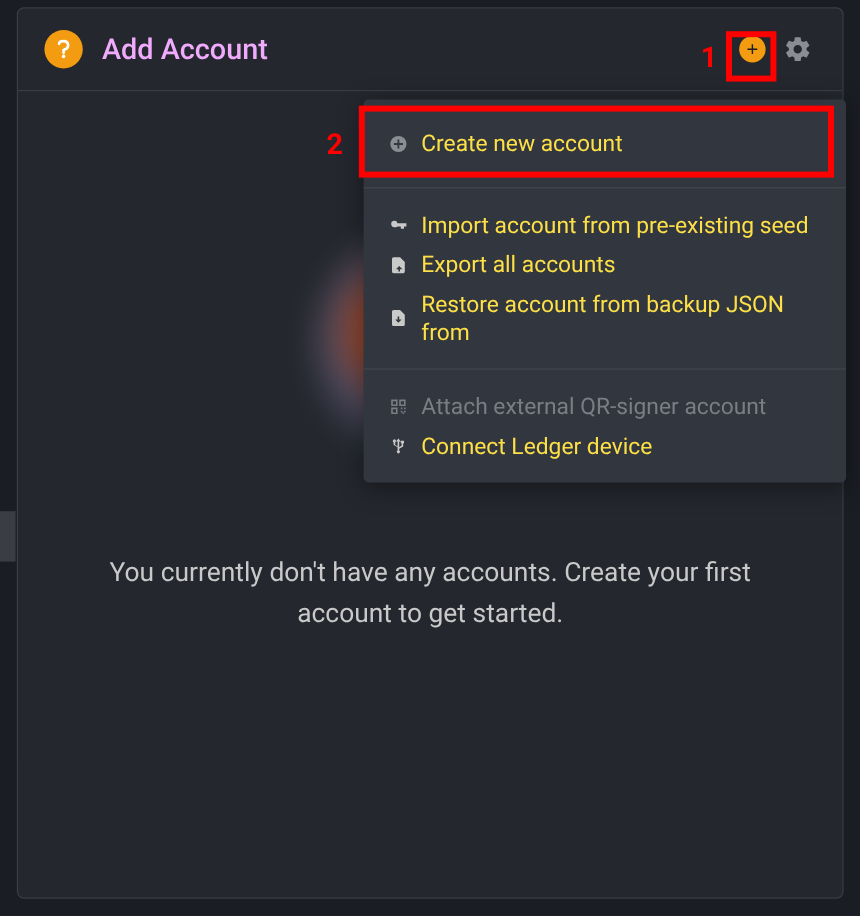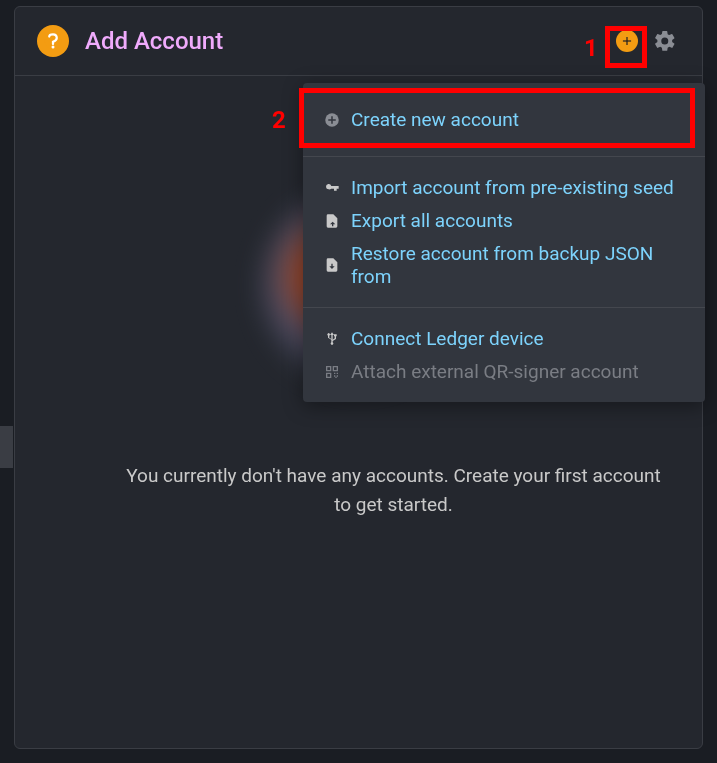--- a/index.html
+++ b/index.html
@@ -96,24 +96,23 @@
       filter: blur(14px);
       opacity: 0.8;
     }
     .empty-text {
       position: absolute;
       top: 385px;
       left: 50%;
       transform: translateX(-50%);
       width: 80%;
       text-align: center;
-      font-size: 19px;
+      font-size: 22px;
       color: #c9c9c9;
       line-height: 1.55;
-      margin-left: 35px;
     }
     
     .menu {
       position: absolute;
       top: 7px;
       left: 288px;
       width: 402px;
       background: #32363e;
       border-radius: 4px;
       box-shadow: 0 4px 20px rgba(0,0,0,0.4);
@@ -124,21 +123,21 @@
     .menu-divider {
       height: 1px;
       background: #44474e;
       margin: 0;
     }
     .menu-item {
       display: flex;
       align-items: center;
       padding: 5px 20px;
       font-size: 19px;
-      color: #7dd3fc;
+      color: #fde047;
       cursor: pointer;
       gap: 10px;
     }
     .menu-item.first-group { padding: 21px 20px; }
     .menu-item .mi-icon {
       width: 18px;
       height: 18px;
       display: flex;
       align-items: center;
       justify-content: center;
@@ -250,35 +249,35 @@
           <span class="mi-icon">
             <svg viewBox="0 0 24 24" width="16" height="16">
                 <path fill="#c9c9c9" d="M14 2H6a2 2 0 0 0-2 2v16a2 2 0 0 0 2 2h12a2 2 0 0 0 2-2V8zM12 18l-4-4h3V10h2v4h3z"></path>
               </svg>
           </span>
           <span>Restore account from backup JSON from</span>
         </div>
       </div>
       <div class="menu-divider"></div>
       <div class="menu-group padded">
+        <div class="menu-item disabled">
+          <span class="mi-icon">
+            <svg viewBox="0 0 24 24" width="16" height="16">
+                <path fill="#7a7d84" d="M3 3h8v8H3zm2 2v4h4V5zm8-2h8v8h-8zm2 2v4h4V5zM3 13h8v8H3zm2 2v4h4v-4zm10-2h2v2h-2zm4 0h2v2h-2zm-4 4h2v2h-2zm2 2h2v2h-2zm2-2h2v2h-2z"></path>
+              </svg>
+          </span>
+          <span>Attach external QR-signer account</span>
+        </div>
         <div class="menu-item">
           <span class="mi-icon">
             <svg viewBox="0 0 24 24" width="16" height="16">
                 <path fill="#c9c9c9" d="M12 2l3 4h-2v7l3-2V8h-1V5h4v3h-1v4l-5 3v2a2 2 0 1 1-2 0v-4l-5-3V7a2 2 0 1 1 2 0v3l3 2V6H9z"></path>
               </svg>
           </span>
           <span>Connect Ledger device</span>
-        </div>
-        <div class="menu-item disabled">
-          <span class="mi-icon">
-            <svg viewBox="0 0 24 24" width="16" height="16">
-                <path fill="#7a7d84" d="M3 3h8v8H3zm2 2v4h4V5zm8-2h8v8h-8zm2 2v4h4V5zM3 13h8v8H3zm2 2v4h4v-4zm10-2h2v2h-2zm4 0h2v2h-2zm-4 4h2v2h-2zm2 2h2v2h-2zm2-2h2v2h-2z"></path>
-              </svg>
-          </span>
-          <span>Attach external QR-signer account</span>
         </div>
       </div>
     </div>
   </div>
 </div>
 
 <div class="hl hl-1"></div>
 <div class="hl hl-2"></div>
 <div class="anno anno-1">1</div>
 <div class="anno anno-2">2</div>

